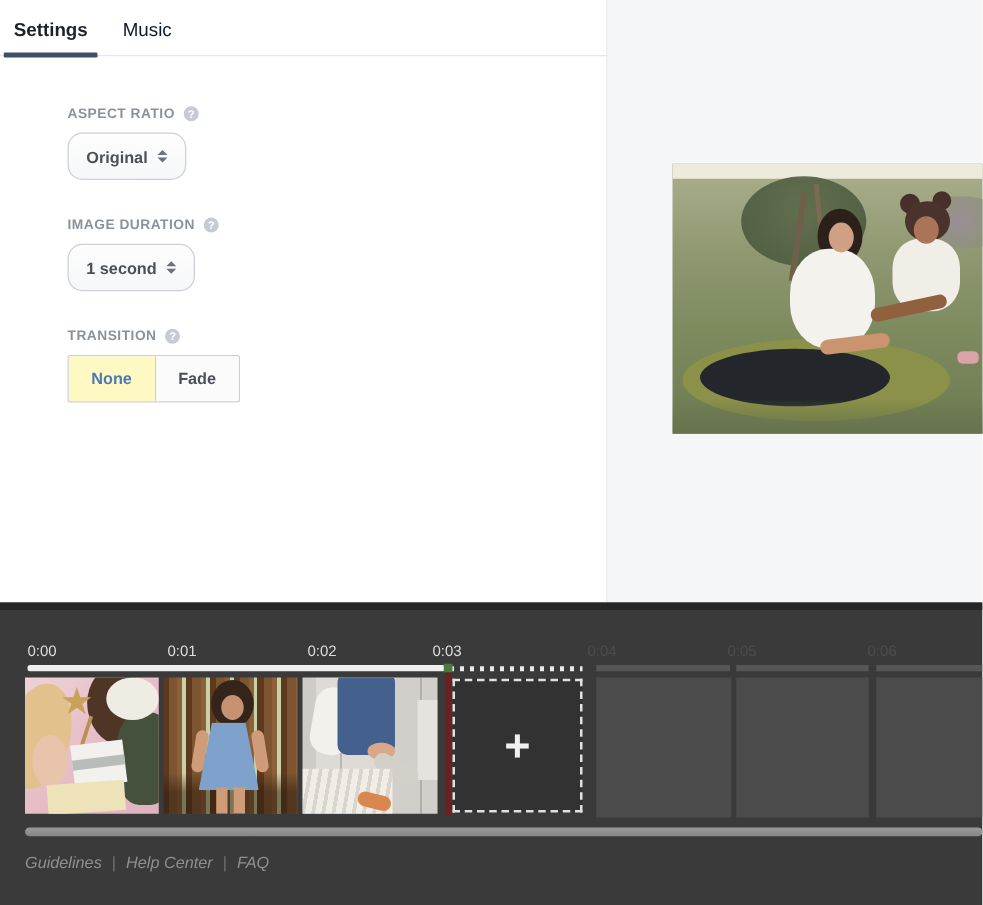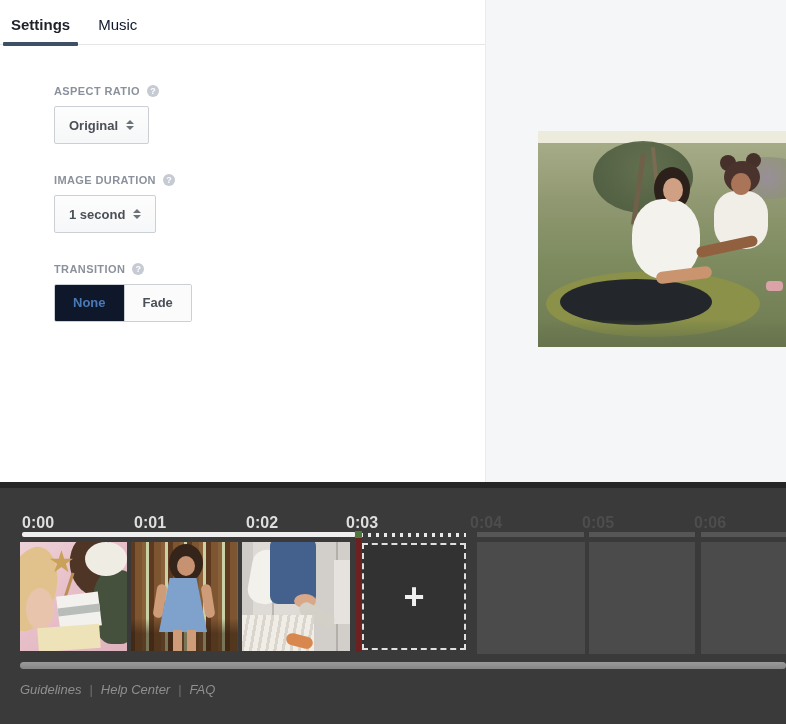--- a/index.html
+++ b/index.html
@@ -15,29 +15,29 @@
   .tab.active{font-weight:bold;color:#1d2129;}
   .tab.active::after{content:"";position:absolute;left:0;right:0;bottom:-2px;height:4px;background:#3d5066;border-radius:1px;}
   .settings-body{padding:40px 0 0 54px;}
   .field{margin-bottom:30px;}
   .field-label-row{display:flex;align-items:center;margin-bottom:9px;}
   .field-label{font-size:11px;font-weight:bold;letter-spacing:.4px;color:#8b919c;}
   .info-icon{width:12px;height:12px;margin-left:7px;border-radius:50%;background:#c6cad2;color:#fff;
     font-size:9px;font-weight:bold;line-height:12px;text-align:center;cursor:pointer;}
   .info-icon::before{content:"?";}
   .dropdown-btn{display:inline-flex;align-items:center;height:36px;padding:0 14px;border:1px solid #ccd0d5;
-    border-radius:2px;background:linear-gradient(#fdfdfd,#f6f7f8);font-size:13px;font-weight:bold;color:#4b4f56;cursor:pointer;}
+    border-radius:12px;background:linear-gradient(#fdfdfd,#f6f7f8);font-size:13px;font-weight:bold;color:#4b4f56;cursor:pointer;}
   .sort-arrows{display:inline-flex;flex-direction:column;margin-left:8px;}
   .sort-arrows i{display:block;width:0;height:0;border-left:4px solid transparent;border-right:4px solid transparent;}
   .sort-arrows .up{border-bottom:4px solid #6d7178;margin-bottom:2px;}
   .sort-arrows .dn{border-top:4px solid #6d7178;}
   .seg-group{display:inline-flex;border:1px solid #ccd0d5;border-radius:2px;overflow:hidden;}
   .seg-btn{height:36px;line-height:36px;padding:0 18px;font-size:13px;font-weight:bold;cursor:pointer;
     background:#fbfbfc;color:#4b4f56;}
-  .seg-btn.selected{background:#0f172a;color:#4a7ab5;border-right:1px solid #ccd0d5;}
+  .seg-btn.selected{background:#fef9c3;color:#4a7ab5;border-right:1px solid #ccd0d5;}
   
   .stage{position:absolute;left:485px;top:0;width:301px;height:482px;background:#f5f6f7;
     border-left:1px solid #e9ebee;overflow:hidden;}
   .preview-photo{position:absolute;left:52px;top:131px;width:262px;height:216px;overflow:hidden;
     background:linear-gradient(180deg,#a6ab87 14px,#909871 70px,#7e8b5f 130px,#6e7b52 216px);}
   .ph-top{position:absolute;left:0;top:0;width:100%;height:12px;background:#edebdb;}
   .ph-tree{position:absolute;left:55px;top:10px;width:100px;height:72px;border-radius:50%;
     background:radial-gradient(circle at 50% 40%,#5d6b4b,#4d5b3f 75%);opacity:.92;}
   .ph-trunk1{position:absolute;left:98px;top:22px;width:5px;height:72px;background:#6f6049;transform:rotate(8deg);}
   .ph-trunk2{position:absolute;left:116px;top:16px;width:4px;height:60px;background:#7a6b53;transform:rotate(-6deg);}
@@ -54,21 +54,21 @@
   .g2-hair{position:absolute;left:186px;top:30px;width:36px;height:32px;border-radius:50%;background:#4a332c;}
   .g2-face{position:absolute;left:193px;top:42px;width:20px;height:22px;border-radius:50%;background:#aa7458;}
   .g2-top{position:absolute;left:176px;top:60px;width:54px;height:58px;border-radius:40%;background:#f1eee7;}
   .g2-leg{position:absolute;left:158px;top:110px;width:62px;height:11px;border-radius:6px;background:#91603f;transform:rotate(-12deg);}
   .g2-sandal{position:absolute;left:228px;top:150px;width:17px;height:10px;border-radius:4px;background:#d9a3a8;}
   .ph-grassfg{position:absolute;left:0;bottom:0;width:100%;height:28px;
     background:linear-gradient(transparent,#66734c);}
   
   .timeline{position:absolute;left:0;top:482px;width:786px;height:242px;background:#3a3a3a;}
   .timeline-topstrip{position:absolute;left:0;top:0;width:100%;height:6px;background:#262626;}
-  .time-label{position:absolute;top:32px;font-size:16px;font-weight:bold;color:#dedede;}
+  .time-label{position:absolute;top:32px;font-size:12px;font-weight:normal;color:#dedede;}
   .time-label.dimmed{color:#4d4d4d;}
   .track-solid{position:absolute;left:22px;top:50px;width:334px;height:5px;background:#efefef;border-radius:2px;}
   .track-dotted{position:absolute;left:360px;top:51px;width:106px;height:4px;
     background:repeating-linear-gradient(90deg,#e9e9e9 0 3px,transparent 3px 8px);}
   .track-gray{position:absolute;top:50px;height:5px;background:#565656;}
   .tg1{left:477px;width:107px;} .tg2{left:589px;width:106px;} .tg3{left:701px;width:85px;}
   .playhead-handle{position:absolute;left:355px;top:49px;width:7px;height:7px;background:#4c7a3d;}
   .playhead-line{position:absolute;left:356px;top:56px;width:5px;height:114px;background:#6d2020;}
   .thumb{position:absolute;top:60px;width:107px;height:109px;overflow:hidden;cursor:pointer;}
   .thumb1{left:20px;} .thumb2{left:131px;} .thumb3{left:242px;width:108px;}

